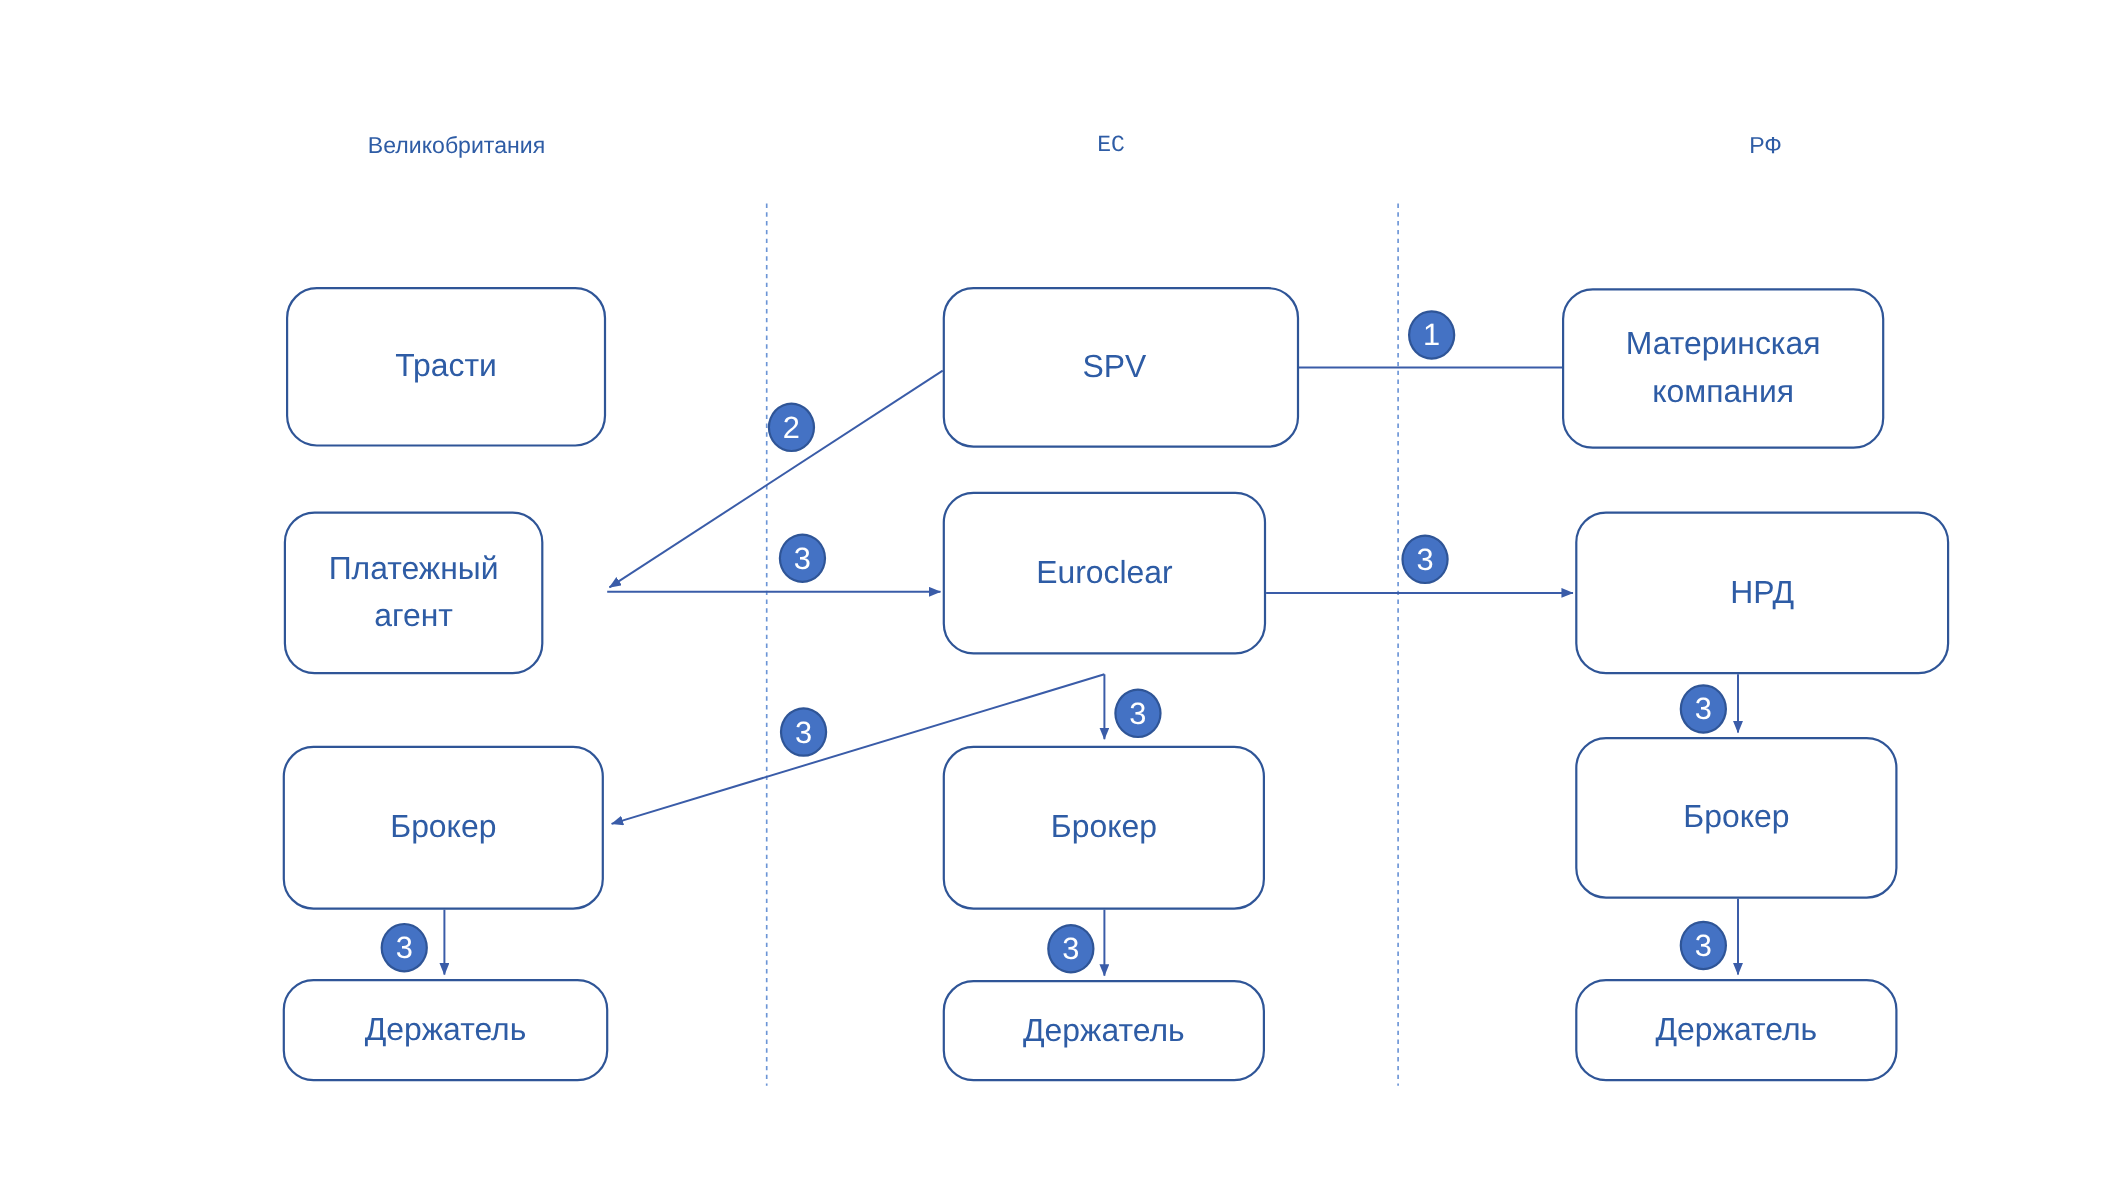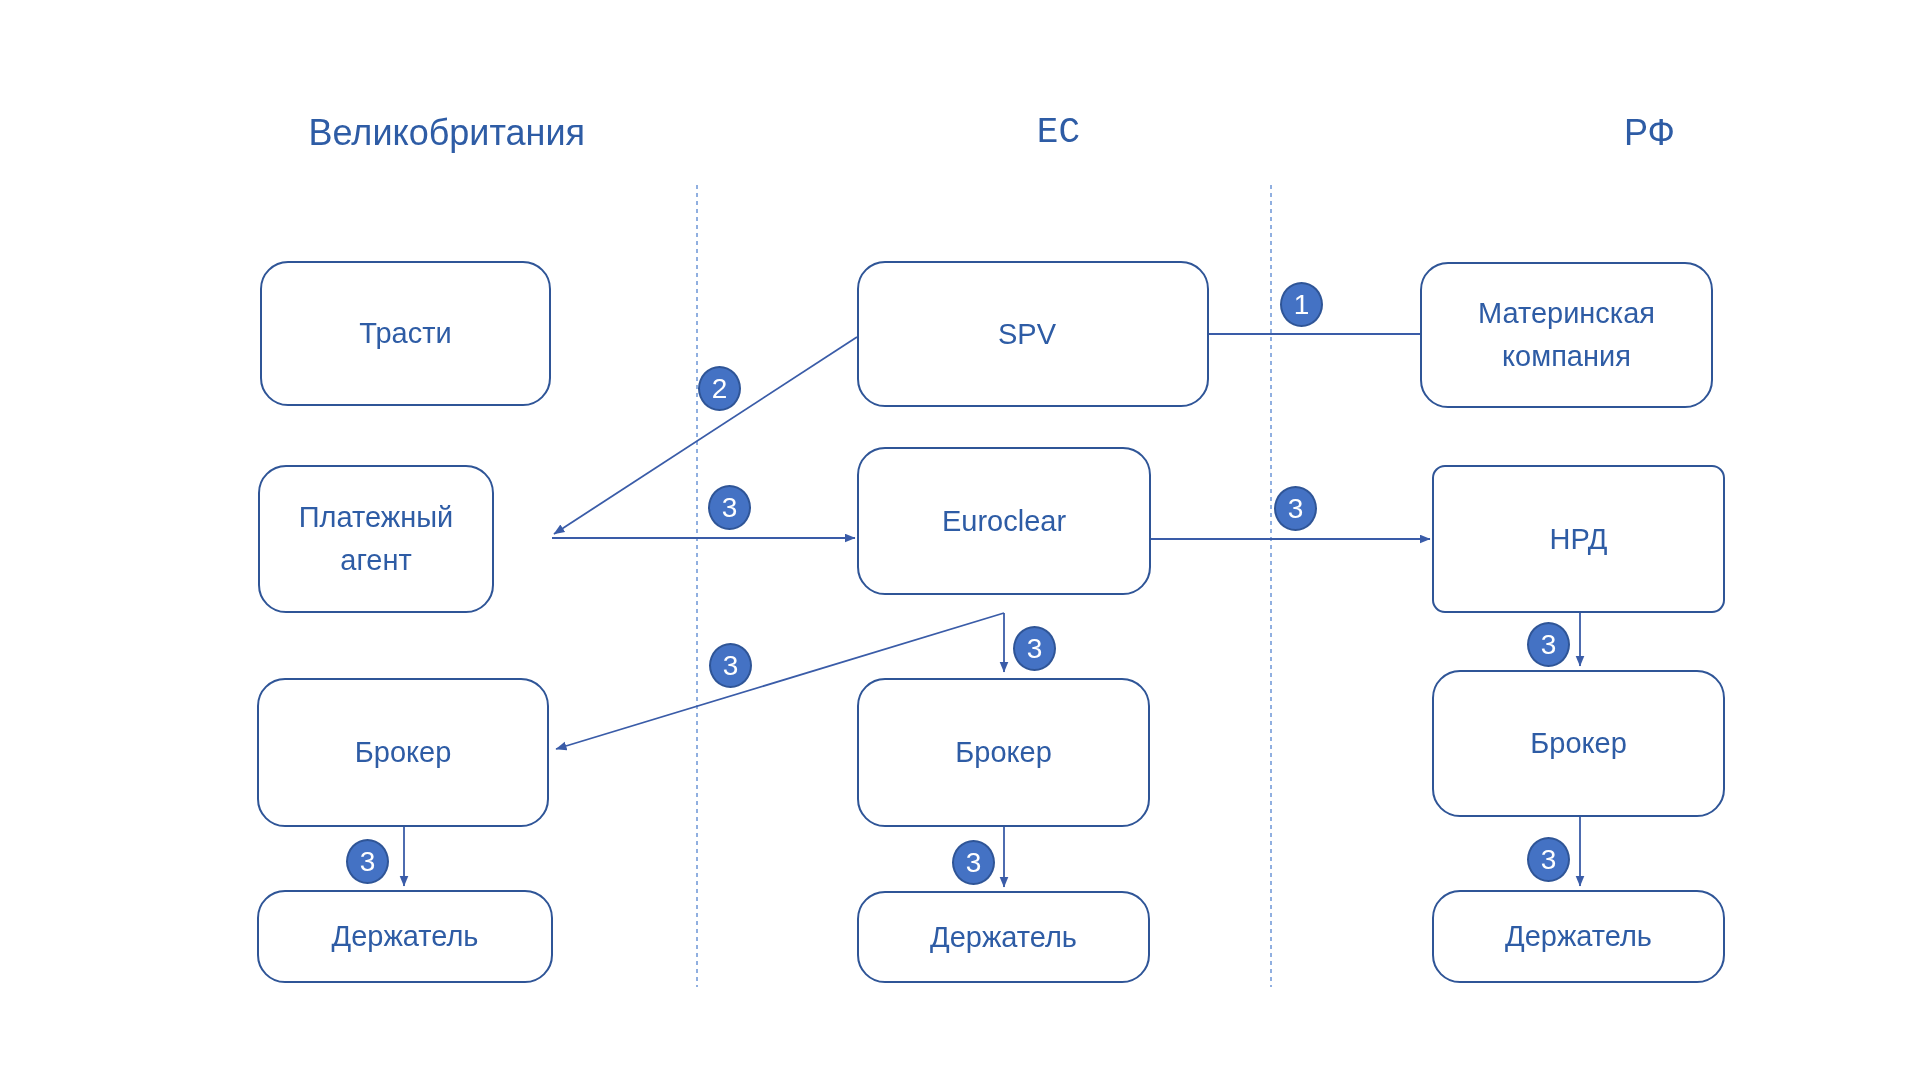--- a/index.html
+++ b/index.html
@@ -21,22 +21,22 @@
     font-family:"Liberation Sans", sans-serif;
     overflow:hidden;
   }
   .connectors{position:absolute;left:0;top:0;width:1919px;height:1079px;z-index:1;}
   .connectors line.arrow{stroke:var(--connector);stroke-width:1.8;}
   .connectors line.dashed{stroke:var(--divider);stroke-width:1.5;stroke-dasharray:4 4;}
   .connectors .arrowhead{fill:var(--connector);}
   .col-header{
     position:absolute;z-index:2;
     color:var(--box-text);
-    font-size:36px;line-height:36px;
-    text-align:right;white-space:nowrap;
+    font-size:21px;line-height:36px;
+    text-align:center;white-space:nowrap;
   }
   .node{
     position:absolute;z-index:2;
     box-sizing:border-box;
     border:2.5px solid var(--box-border);
     border-radius:28px;
     background:var(--background);
     color:var(--box-text);
     font-size:29px;line-height:43px;
     display:flex;align-items:center;justify-content:center;
@@ -53,26 +53,26 @@
     color:var(--badge-text);
     font-size:28px;font-weight:500;
     display:flex;align-items:center;justify-content:center;
   }
   
   .hdr-uk{left:245px;top:115px;width:340px;}
   .hdr-eu{left:940px;top:115px;width:140px;font-family:Liberation Mono, monospace;}
   .hdr-rf{left:1535px;top:115px;width:140px;}
   
   .n-trusty{left:260px;top:261px;width:291px;height:145px;}
-  .n-spv{left:857px;top:261px;width:352px;height:146px;padding-left:12px;}
+  .n-spv{left:857px;top:261px;width:324px;height:146px;padding-left:12px;}
   .n-parent{left:1420px;top:262px;width:293px;height:146px;}
   
   .n-paying{left:258px;top:465px;width:236px;height:148px;}
   .n-euroclear{left:857px;top:447px;width:294px;height:148px;}
-  .n-nsd{left:1432px;top:465px;width:293px;height:148px;border-radius:13px;}
+  .n-nsd{left:1432px;top:465px;width:340px;height:148px;}
   
   .n-broker-uk{left:257px;top:678px;width:292px;height:149px;}
   .n-broker-eu{left:857px;top:678px;width:293px;height:149px;}
   .n-broker-rf{left:1432px;top:670px;width:293px;height:147px;}
   
   .n-holder-uk{left:257px;top:890px;width:296px;height:93px;}
   .n-holder-eu{left:857px;top:891px;width:293px;height:92px;}
   .n-holder-rf{left:1432px;top:890px;width:293px;height:93px;}
   
   .b-1{left:1280px;top:282px;}

